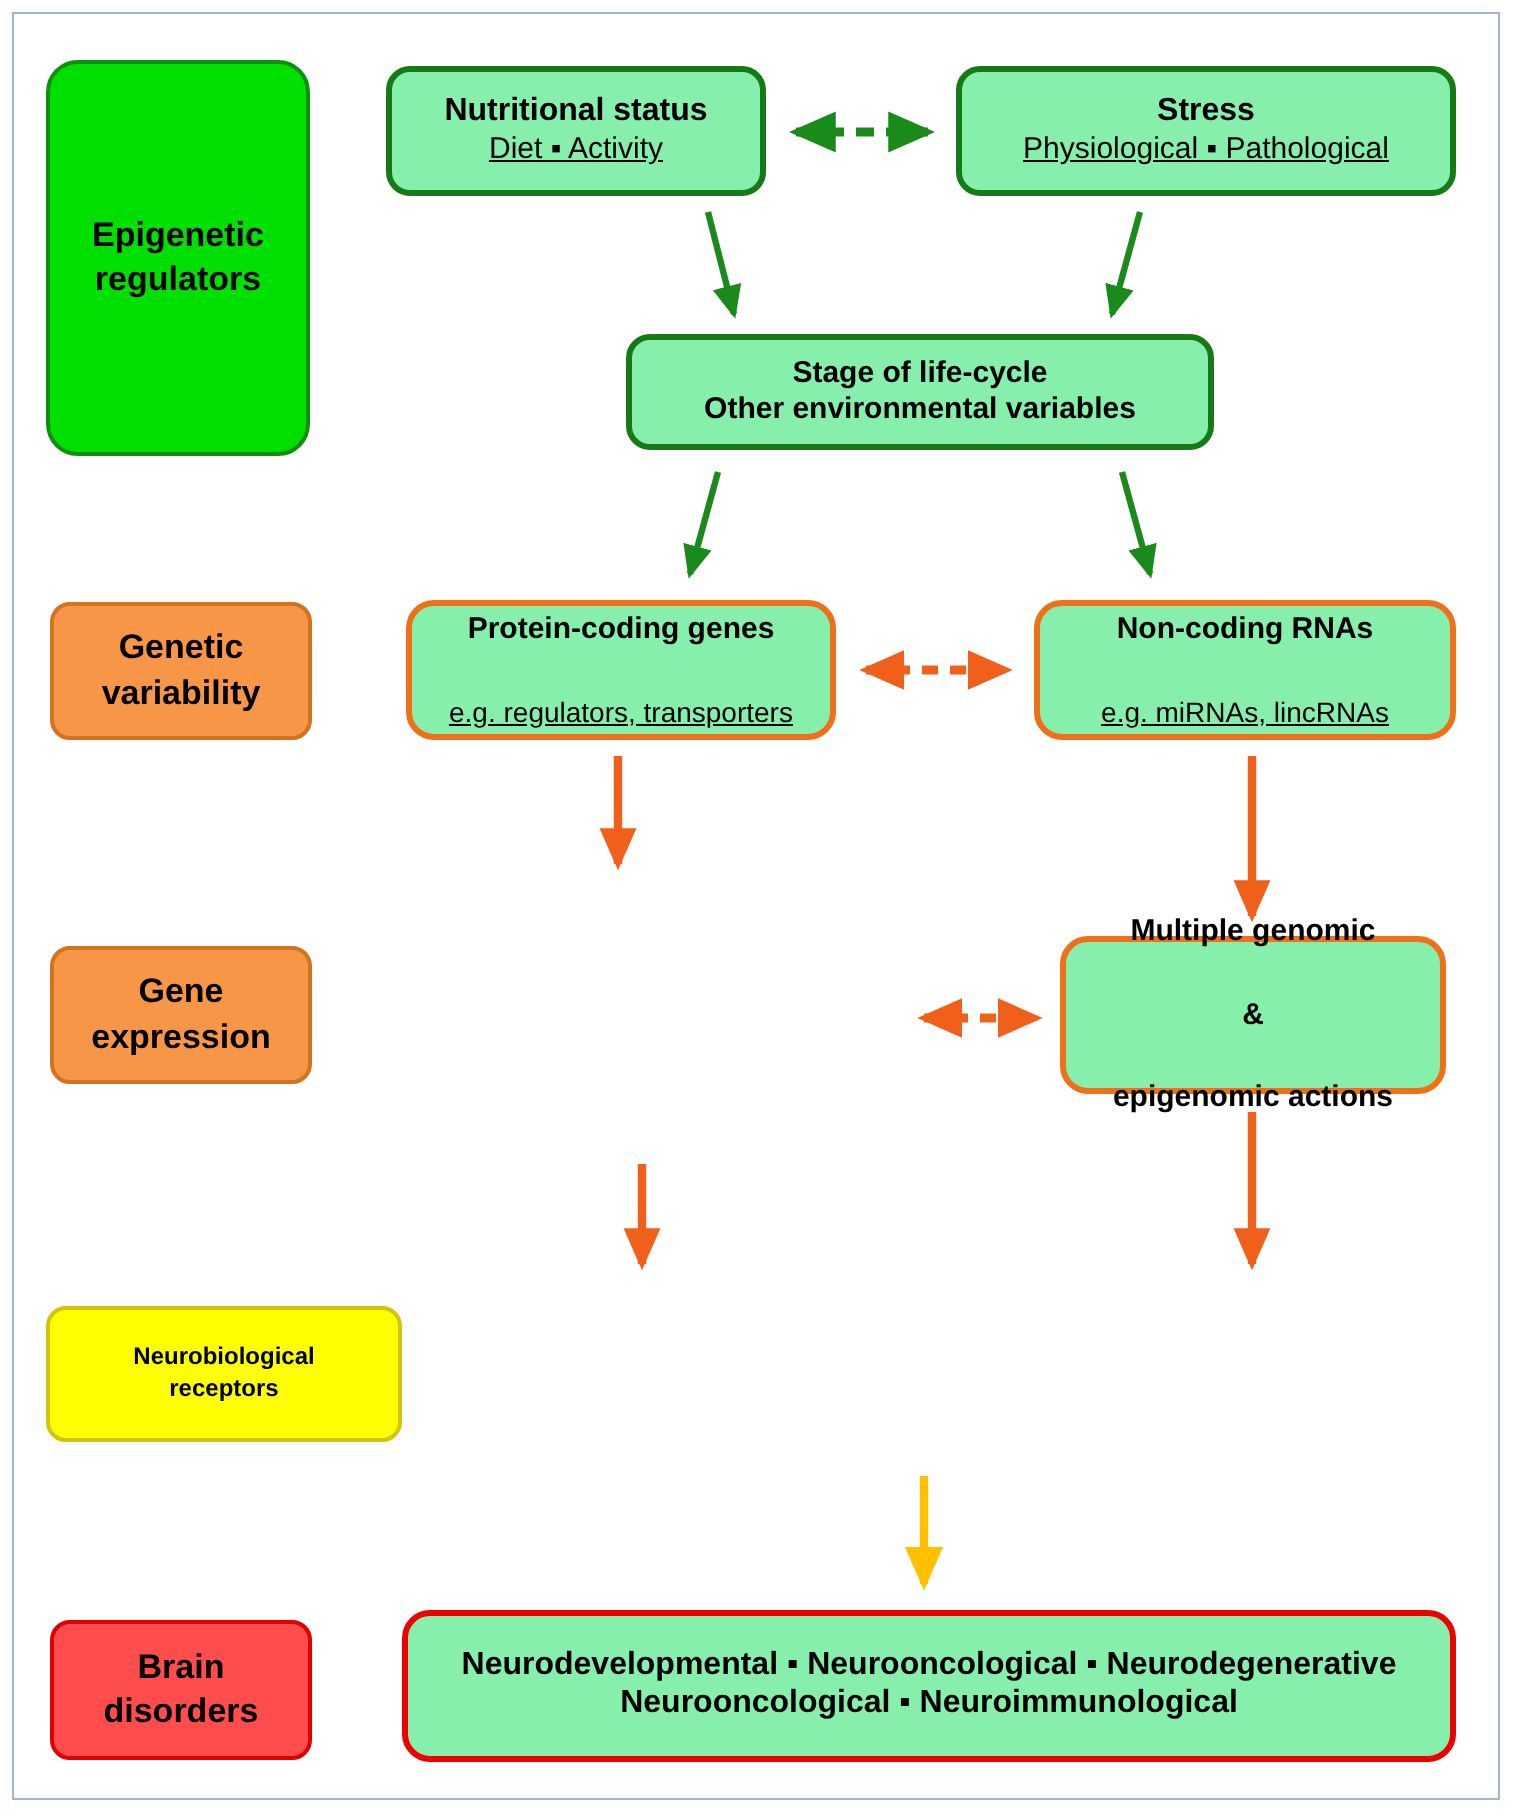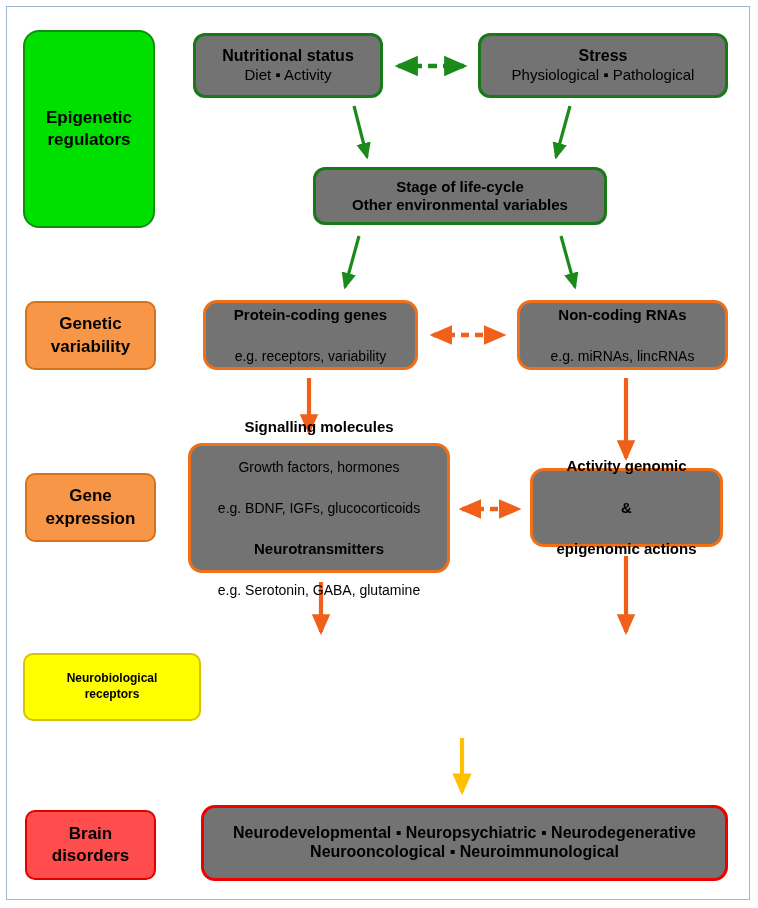--- a/index.html
+++ b/index.html
@@ -29,34 +29,35 @@
     height: 894px;
     border: 1px solid #9db8d2;
     box-sizing: border-box;
     background: #ffffff;
   }
 
   
   .node {
     position: absolute;
     box-sizing: border-box;
-    background: #737373;
+    background: #86efac;
     display: flex;
     flex-direction: column;
     align-items: center;
     justify-content: center;
     text-align: center;
     color: #000000;
     line-height: 1.18;
   }
   .node .ttl {
     font-weight: bold;
   }
   .node .sub {
     font-weight: normal;
+    text-decoration: underline;
   }
 
   
   .stage {
     position: absolute;
     box-sizing: border-box;
     display: flex;
     align-items: center;
     justify-content: center;
     text-align: center;
@@ -238,41 +239,34 @@
     <div class="sub t15">Physiological ▪ Pathological</div>
   </div>
 
   <div class="node b-green" style="left:313px; top:167px; width:294px; height:58px;">
     <div class="ttl t15">Stage of life-cycle</div>
     <div class="ttl t15">Other environmental variables</div>
   </div>
 
   <div class="node b-orange" style="left:203px; top:300px; width:215px; height:70px;">
     <div class="ttl t15">Protein-coding genes</div>
-    <div class="sub t14">e.g. receptors, variability</div>
+    <div class="sub t14">e.g. regulators, transporters</div>
   </div>
 
   <div class="node b-orange" style="left:517px; top:300px; width:211px; height:70px;">
     <div class="ttl t15">Non-coding RNAs</div>
     <div class="sub t14">e.g. miRNAs, lincRNAs</div>
   </div>
 
-  <div class="node b-orange" style="left:188px; top:443px; width:262px; height:130px;">
-    <div class="ttl t15">Signalling molecules</div>
-    <div class="sub t14">Growth factors, hormones</div>
-    <div class="sub t14">e.g. BDNF, IGFs, glucocorticoids</div>
-    <div class="ttl t15">Neurotransmitters</div>
-    <div class="sub t14">e.g. Serotonin, GABA, glutamine</div>
-  </div>
 
   <div class="node b-orange" style="left:530px; top:468px; width:193px; height:79px;">
-    <div class="ttl t15">Activity genomic</div>
+    <div class="ttl t15">Multiple genomic</div>
     <div class="ttl t15">&amp;</div>
     <div class="ttl t15">epigenomic actions</div>
   </div>
 
 
   <div class="node b-red" style="left:201px; top:805px; width:527px; height:76px;">
-    <div class="ttl t16">Neurodevelopmental ▪ Neuropsychiatric ▪ Neurodegenerative</div>
+    <div class="ttl t16">Neurodevelopmental ▪ Neurooncological ▪ Neurodegenerative</div>
     <div class="ttl t16">Neurooncological ▪ Neuroimmunological</div>
   </div>
 
 </div>
 
 </body></html>

